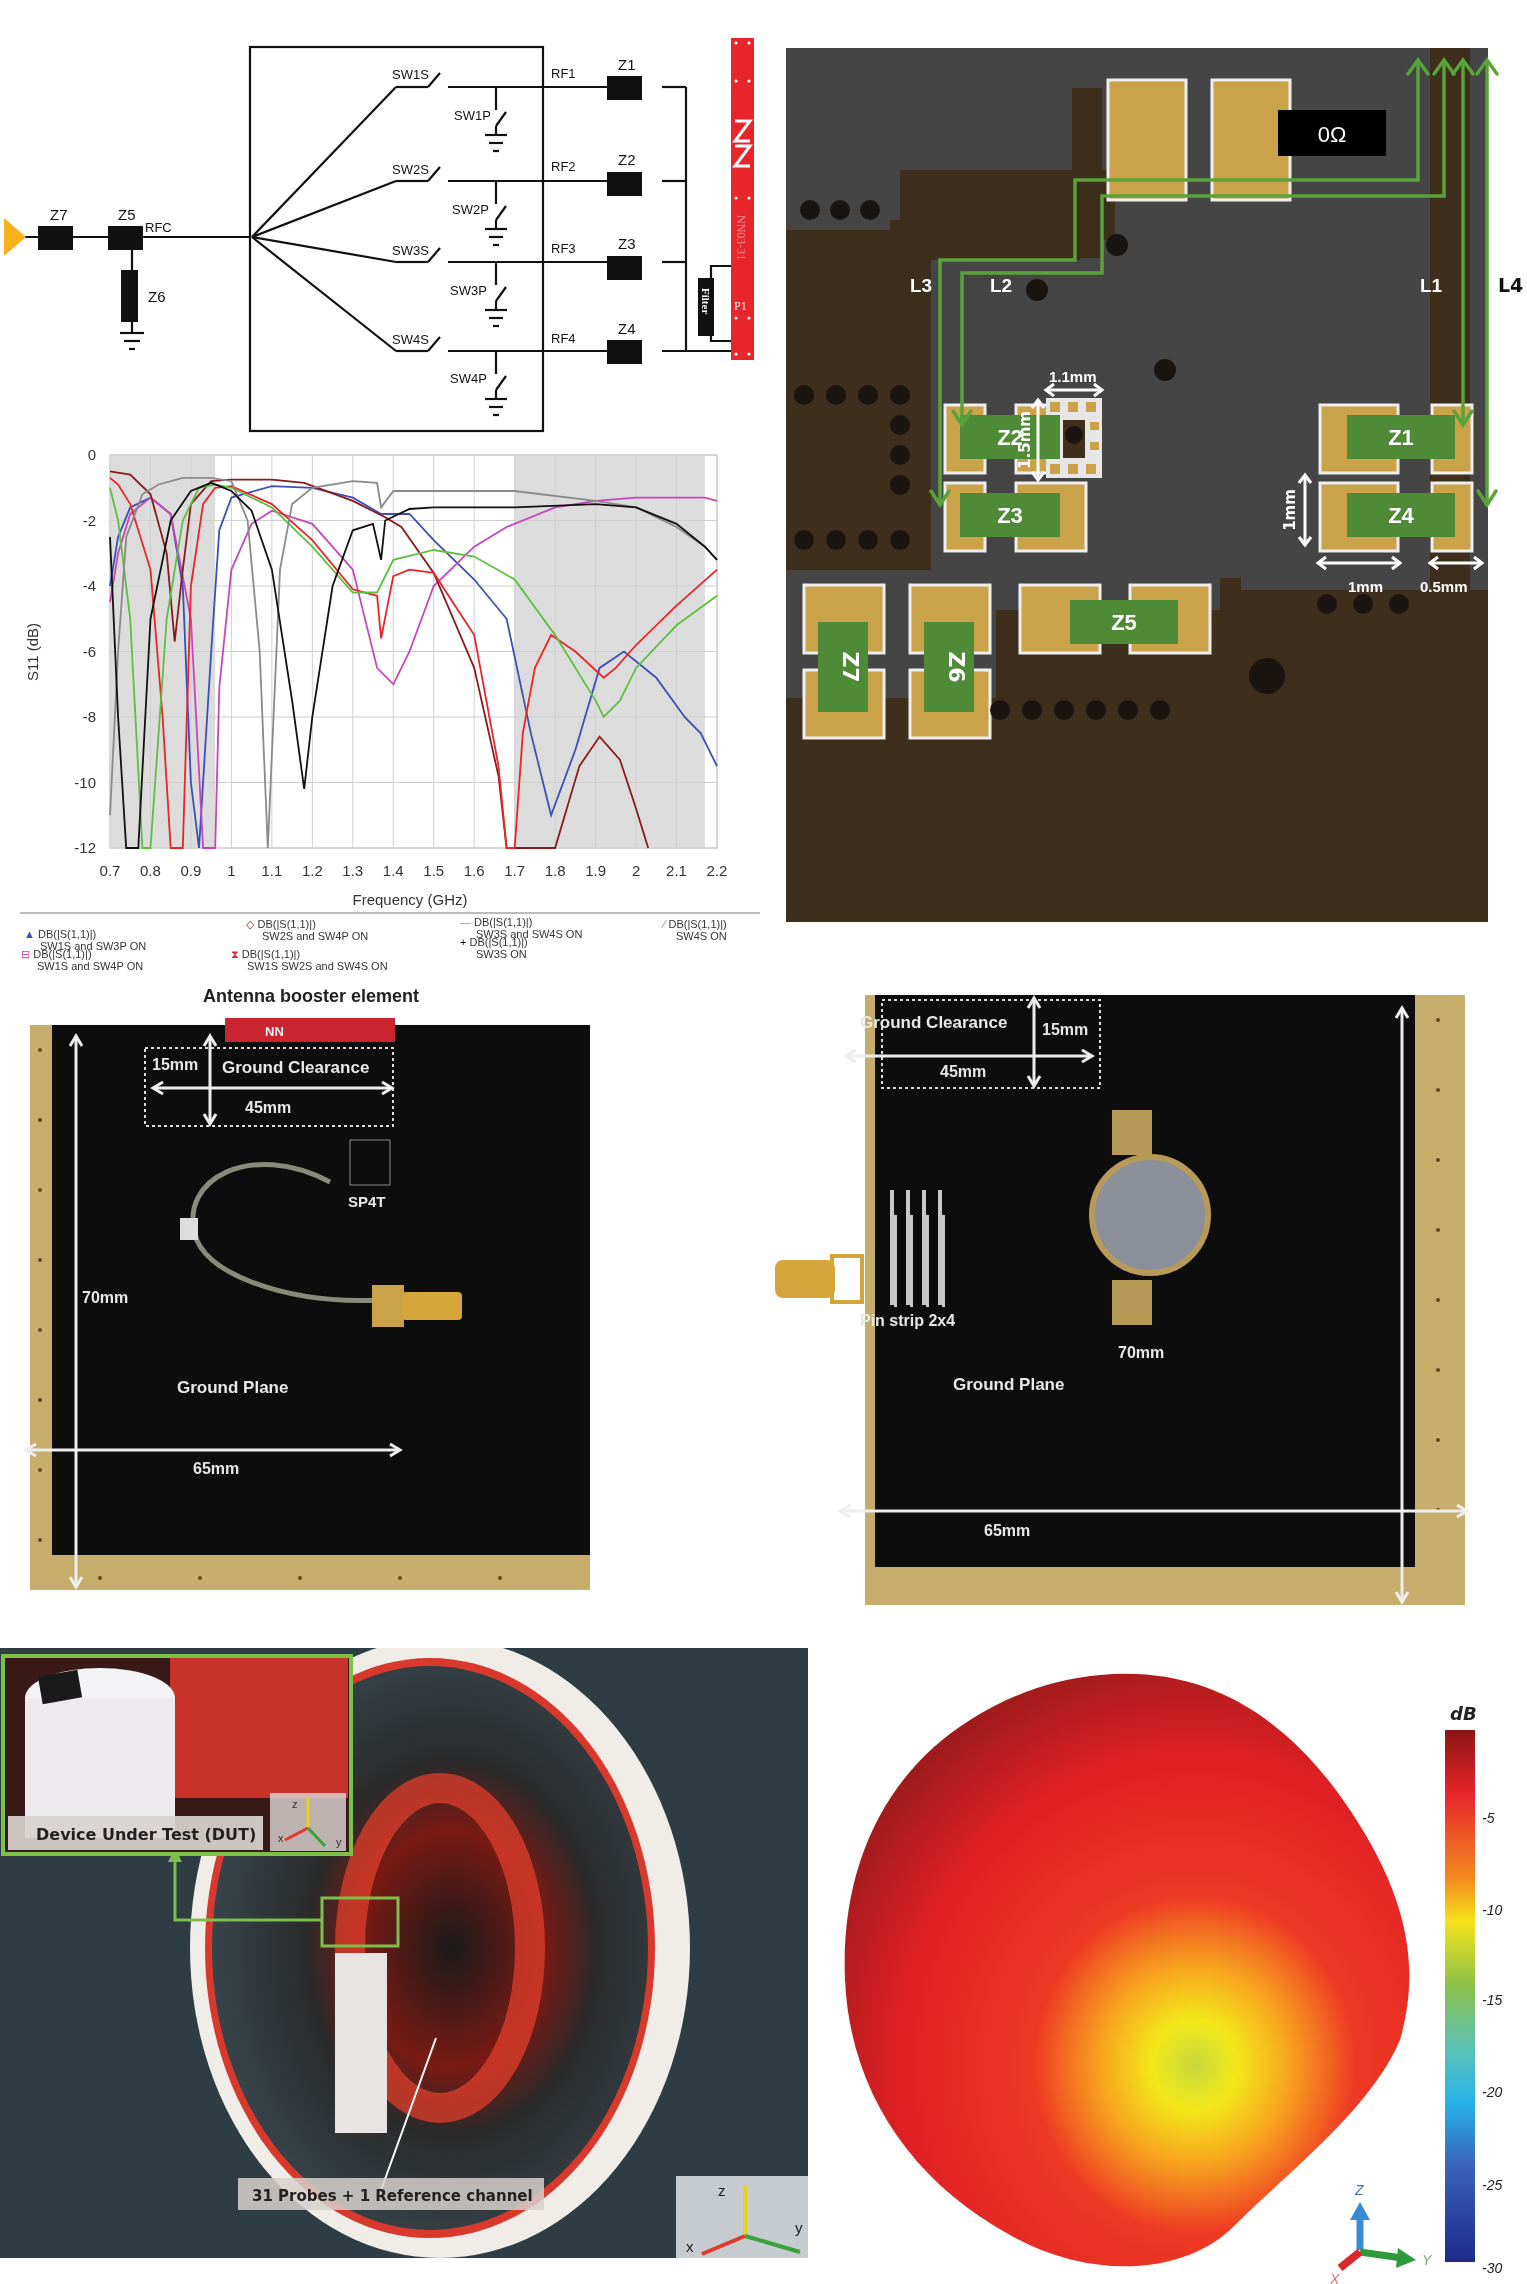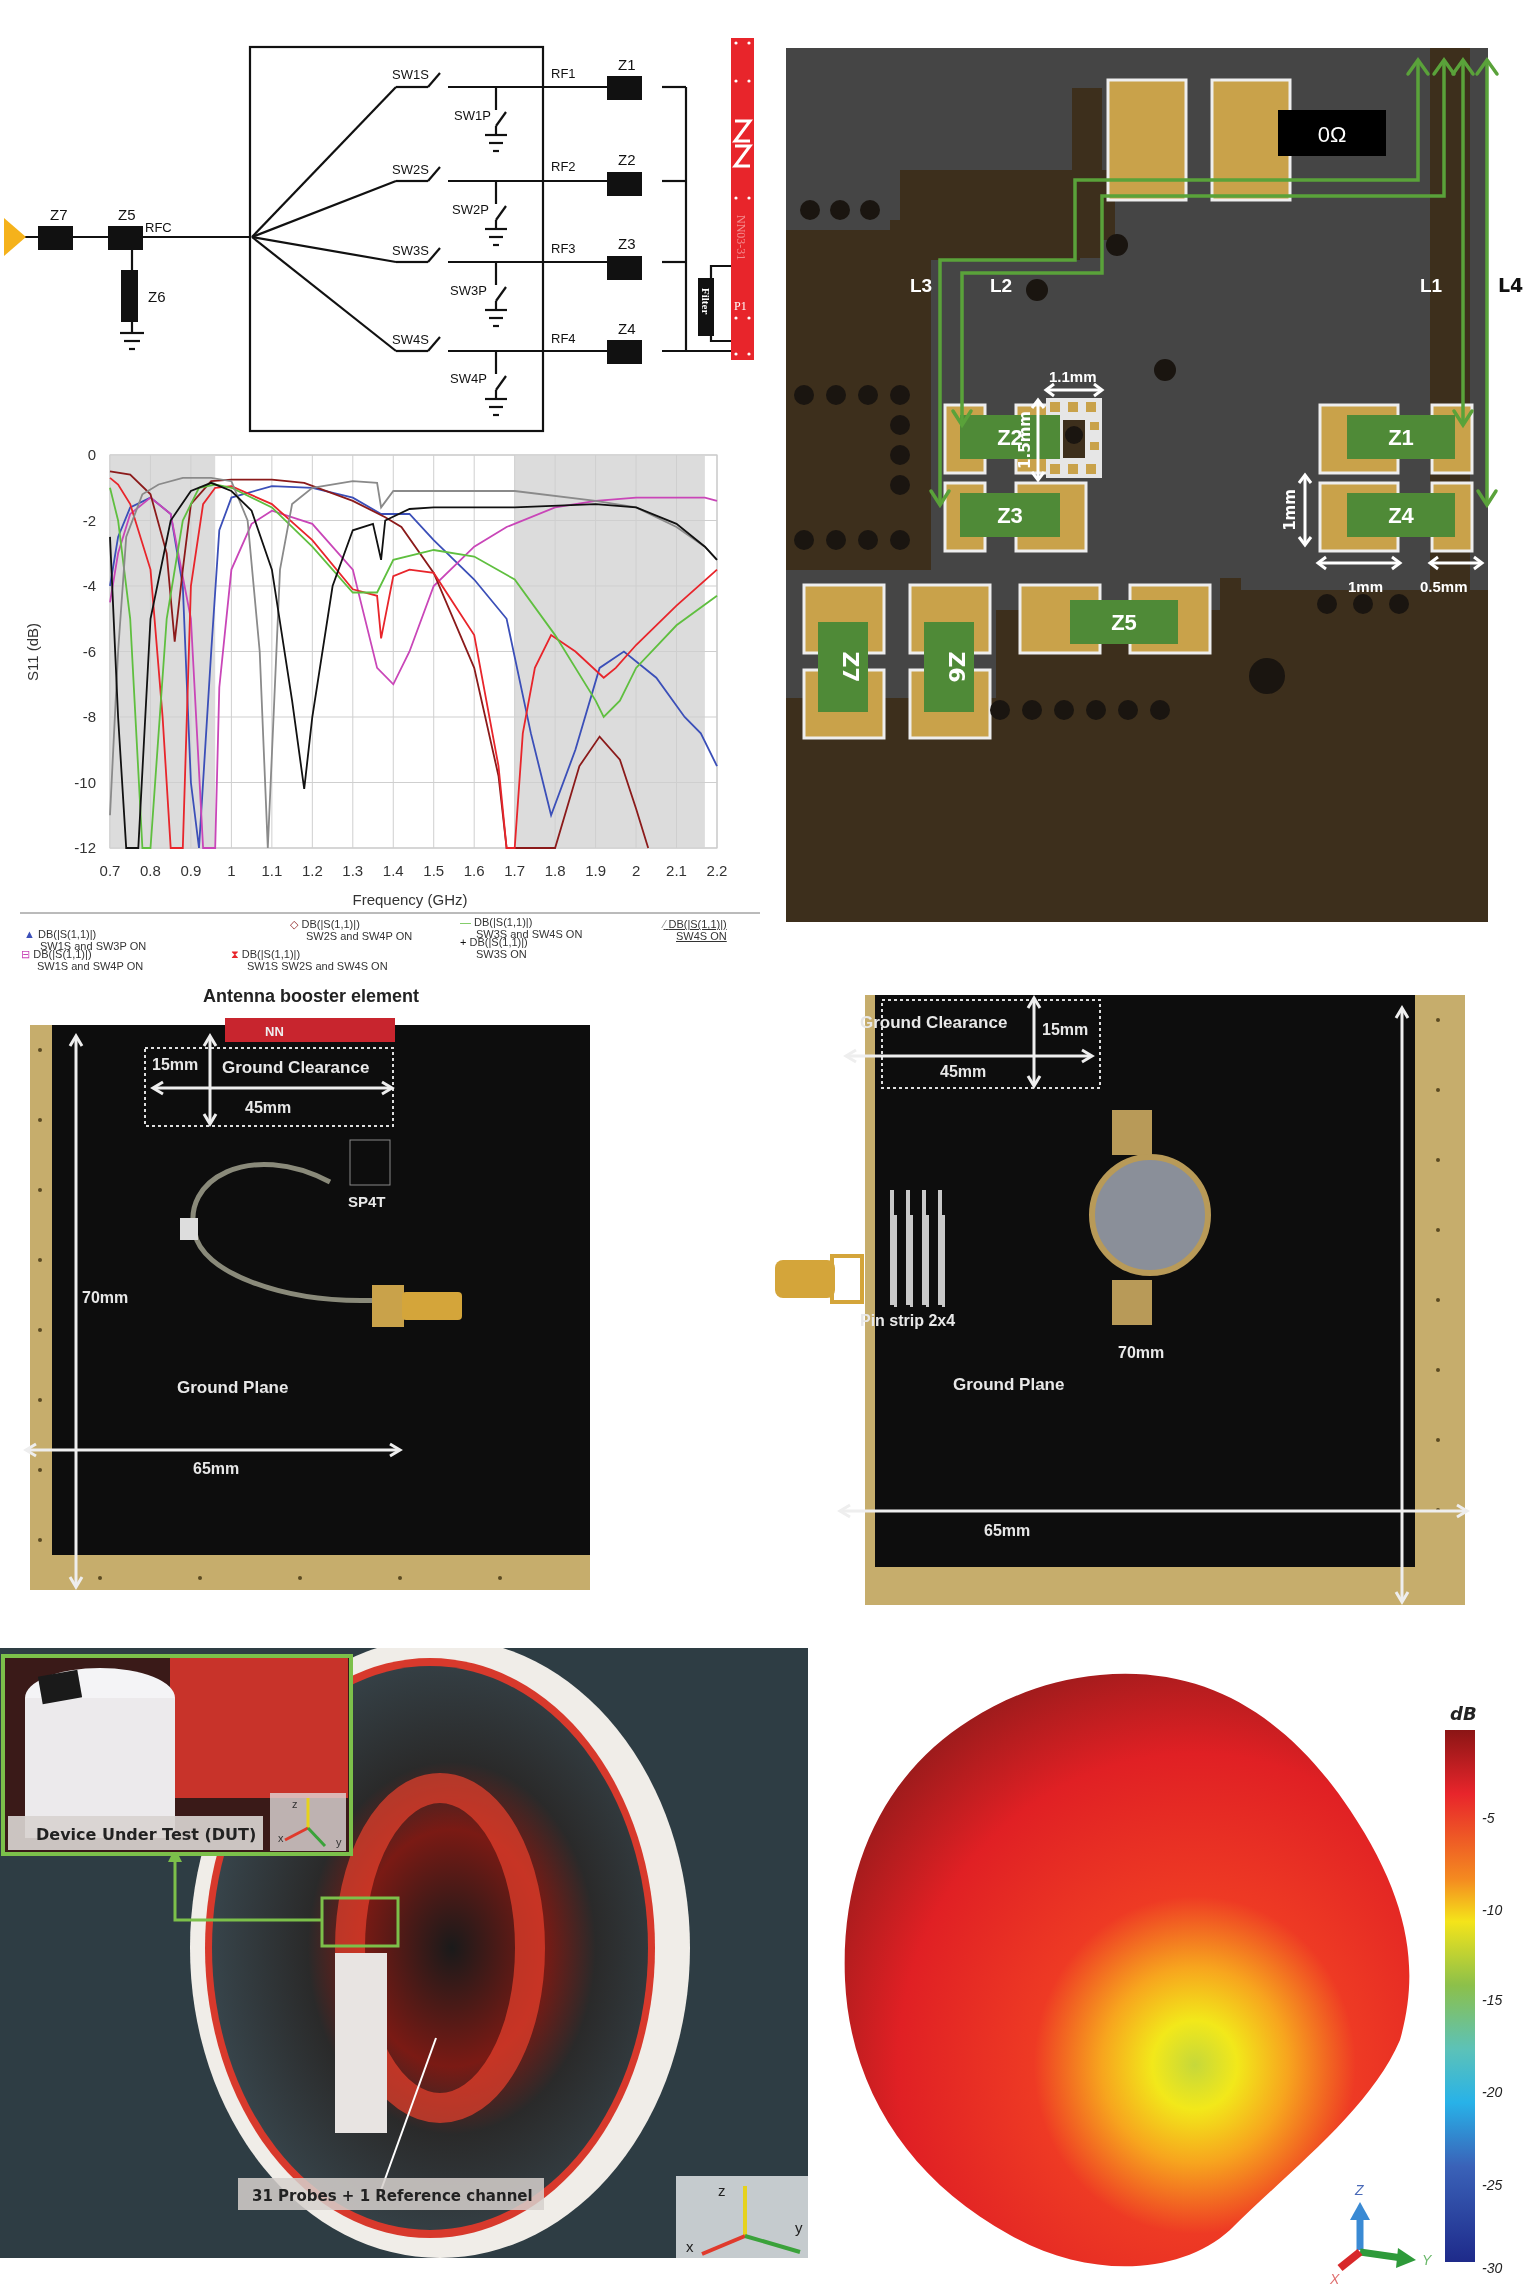--- a/index.html
+++ b/index.html
@@ -213,29 +213,29 @@
       </g>
   <text x="410" y="905" font-size="15" fill="#333" text-anchor="middle">Frequency (GHz)</text>
   <text x="0" y="0" font-size="15" fill="#333" text-anchor="middle" transform="translate(38,652) rotate(-90)">S11 (dB)</text>
   <line x1="20" y1="913" x2="760" y2="913" stroke="#777" stroke-width="1"></line>
 </svg>
 <div class="legend" style="top:476px;">
   <div class="item" style="left:4px;top:12px;">
     <span style="color:#3b4fb8;">▲</span> <span>DB(|S(1,1)|)</span>
     <span class="sub">SW1S and SW3P ON</span>
   </div>
-  <div class="item" style="left:226px;top:2px;margin-left:44px;">
+  <div class="item" style="left:226px;top:2px;">
     <span style="color:#8b1a1a;">◇</span> <span>DB(|S(1,1)|)</span>
     <span class="sub">SW2S and SW4P ON</span>
   </div>
   <div class="item" style="left:440px;top:0;">
     <span style="color:#5fbf3f;">—</span> <span>DB(|S(1,1)|)</span>
     <span class="sub">SW3S and SW4S ON</span>
   </div>
-  <div class="item" style="left:640px;top:2px;text-align:right;text-decoration:underline;">
+  <div class="item" style="left:640px;top:2px;text-align:right;">
     <span style="color:#8a8a8a;">⁄</span> <span>DB(|S(1,1)|)</span>
     <span class="sub">SW4S ON</span>
   </div>
   <div class="item" style="left:1px;top:32px;">
     <span style="color:#c946b8;">⊟</span> <span>DB(|S(1,1)|)</span>
     <span class="sub">SW1S and SW4P ON</span>
   </div>
   <div class="item" style="left:211px;top:32px;">
     <span style="color:#e8252b;">⧗</span> <span>DB(|S(1,1)|)</span>
     <span class="sub">SW1S SW2S and SW4S ON</span>

